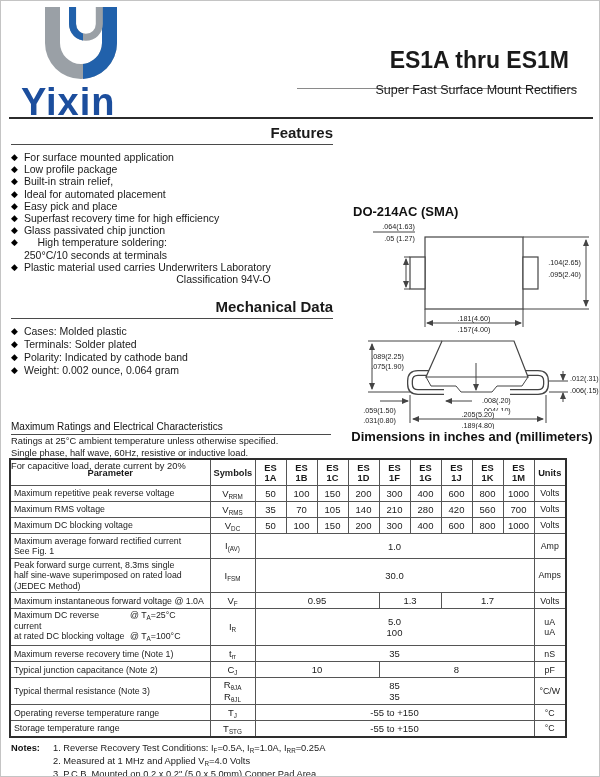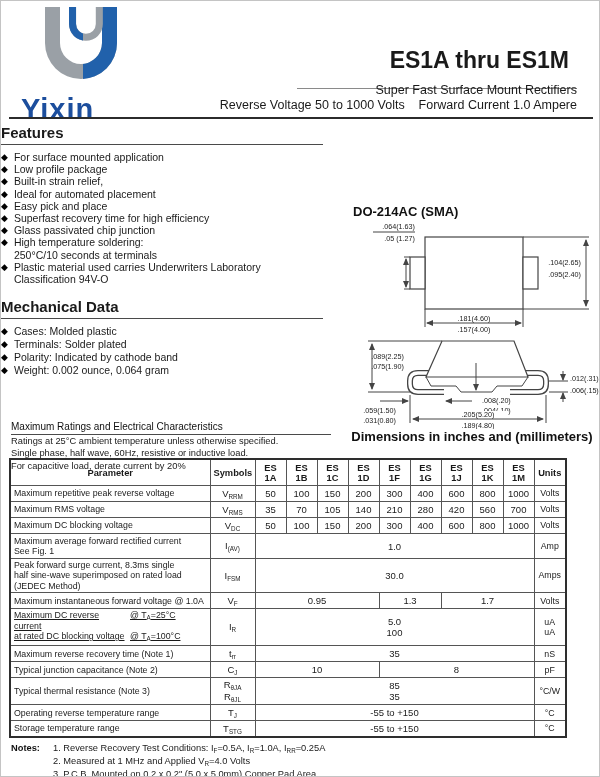--- a/index.html
+++ b/index.html
@@ -4,30 +4,30 @@
 <style>
   html,body{margin:0;padding:0;background:#e8e8e8;}
   .page{
     position:relative;width:600px;height:777px;background:#ffffff;
     font-family:"Liberation Sans",sans-serif;color:#111;overflow:hidden;
     border:1px solid #c4c4c4;box-sizing:border-box;margin:0 auto;
   }
   
   .logo{position:absolute;left:10px;top:4px;width:130px;}
   .logo-u{display:block;margin-left:22px;}
-  .logo-text{font-size:29px;font-weight:bold;color:#1c4e9d;letter-spacing:1px;margin-top:12px;margin-left:10px;}
+  .logo-text{font-size:38px;font-weight:bold;color:#1c4e9d;letter-spacing:1px;margin-top:0px;margin-left:10px;}
   .title-wrap{position:absolute;top:38px;right:22px;width:280px;text-align:right;
     border-bottom:1px solid #8a8a8a;padding-bottom:6px;}
   .title-wrap h1{margin:8px;font-size:23px;font-weight:bold;color:#1a1a1a;}
   .subtitle{position:absolute;right:22px;text-align:right;font-size:12.5px;color:#1a1a1a;white-space:pre;}
   .sub1{top:82px;}
   .sub2{top:97px;}
   .header-rule{position:absolute;left:8px;top:116px;width:584px;height:2px;background:#2b2b2b;}
   
-  .section{position:absolute;left:0;width:322px;}
+  .section{position:absolute;left:10px;width:322px;text-align:right;}
   .sec-features{top:123px;}
   .sec-mech{top:297px;}
   .sec-head{font-size:15px;font-weight:bold;border-bottom:1.5px solid #4a4a4a;padding-bottom:3px;color:#1a1a1a;}
   .blist{margin-top:6px;}
   .bitem{display:flex;gap:6px;align-items:flex-start;}
   .diamond{font-size:9px;line-height:12.2px;color:#000;flex:0 0 auto;}
   .btext{font-size:10.5px;line-height:12.2px;white-space:pre-line;color:#1a1a1a;}
   .sec-mech .btext,.sec-mech .diamond{line-height:13px;}
   
   .pkg-name{position:absolute;left:352px;top:203px;font-size:13px;font-weight:bold;}
@@ -50,21 +50,21 @@
   table.ratings th,table.ratings td{border:1px solid #555;padding:1px 3px;color:#1a1a1a;}
   table.ratings th{font-size:9.3px;font-weight:bold;text-align:center;white-space:pre-line;height:23px;}
   th.th-param{text-align:left;padding-left:5px;}
   td.c-param{font-size:8.8px;line-height:10.4px;text-align:left;padding-left:5px;white-space:pre-line;}
   td.c-sym{font-size:9.5px;text-align:center;}
   td.c-val{font-size:9.5px;text-align:center;white-space:pre-line;}
   td.c-units{font-size:8.8px;text-align:center;white-space:pre-line;line-height:10.4px;}
   sub{font-size:6.3px;vertical-align:-2px;}
   tr.h1{height:16px;padding-left:32px;} tr.h2{height:25px;} tr.h3{height:34px;}
   .pgrid{display:grid;grid-template-columns:114px auto;column-gap:2px;}
-  .pgrid span{font-size:8.8px;line-height:10.4px;text-decoration:underline;}
+  .pgrid span{font-size:8.8px;line-height:10.4px;}
   
   .notes{position:absolute;left:10px;top:742px;display:flex;gap:10px;}
   .notes-label{font-size:9.3px;font-weight:bold;width:32px;}
   .note-line{font-size:9.3px;line-height:11px;color:#1a1a1a;}
 </style>
 </head>
 <body>
 
 <div class="page">
 
@@ -96,21 +96,20 @@
           </g>
       </g>
     </svg>
     <div class="logo-text">Yixin</div>
   </div>
 
   <div class="title-wrap">
     <h1>ES1A thru ES1M</h1>
   </div>
   <div class="subtitle sub1">Super Fast Surface Mount Rectifiers</div>
-  <div class="subtitle sub2">Reverse Voltage 50 to 1000 Volts    Forward Current 1.0 Ampere</div>
   <div class="header-rule"></div>
 
   <div class="section sec-features">
     <div class="sec-head">Features</div>
     <div class="blist" id="features-list">
         <div class="bitem">
           <span class="diamond">◆</span>
           <span class="btext">For surface mounted application</span>
         </div>
         <div class="bitem">

